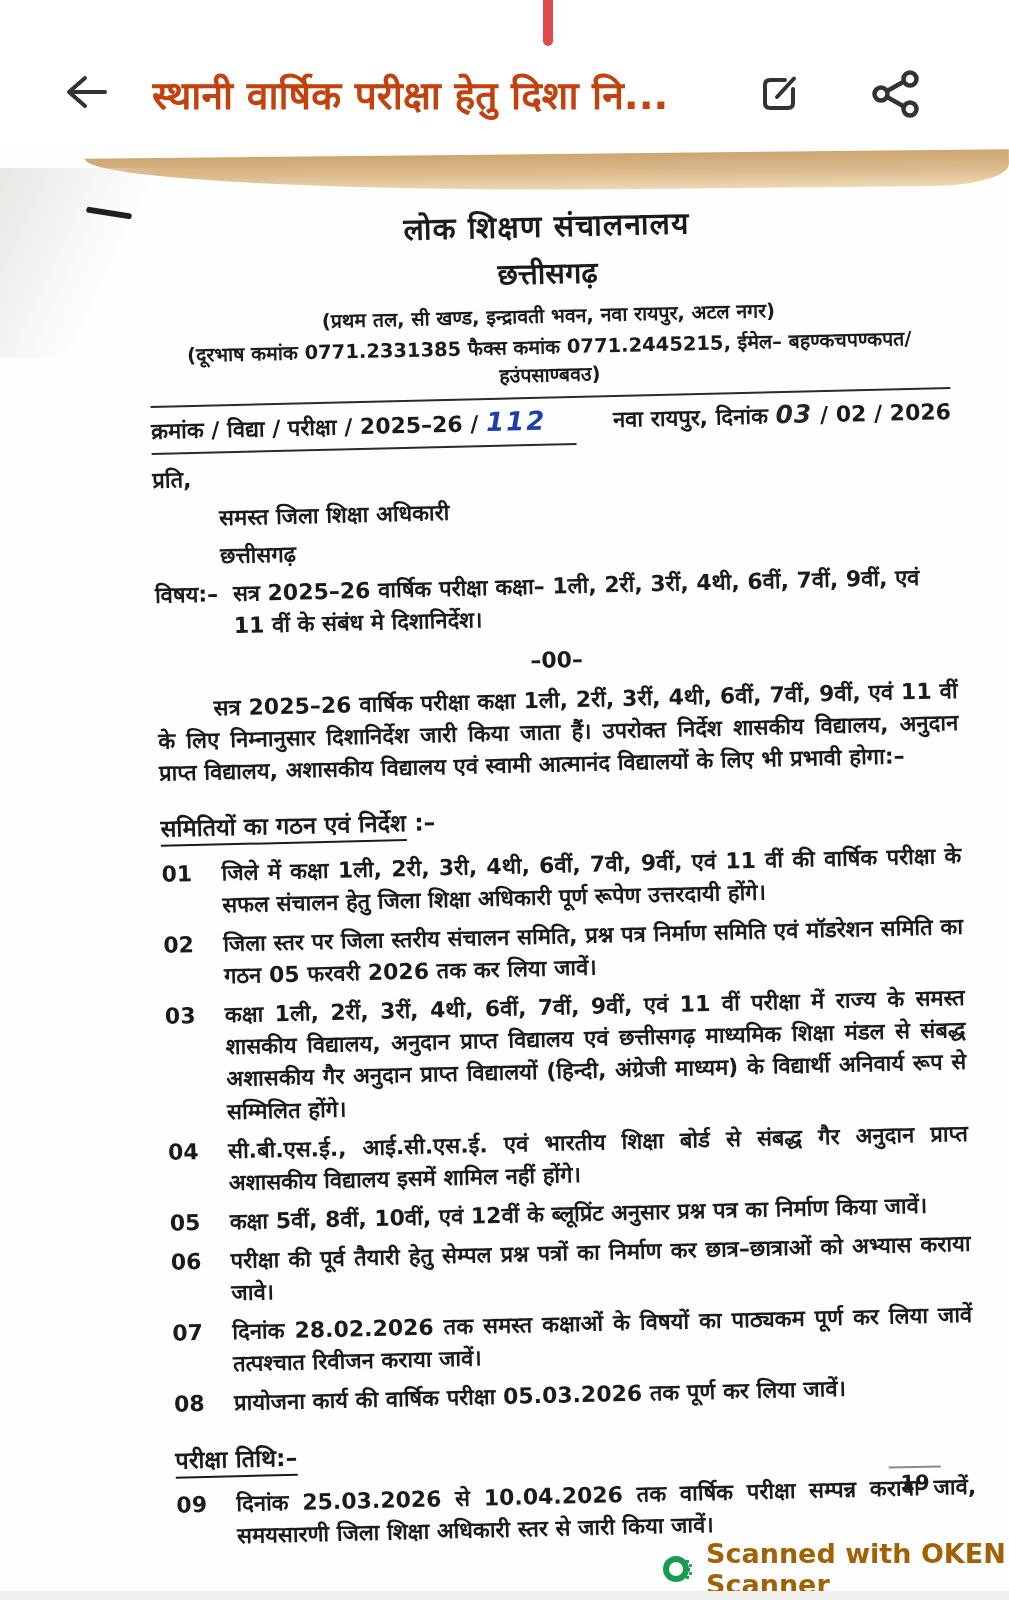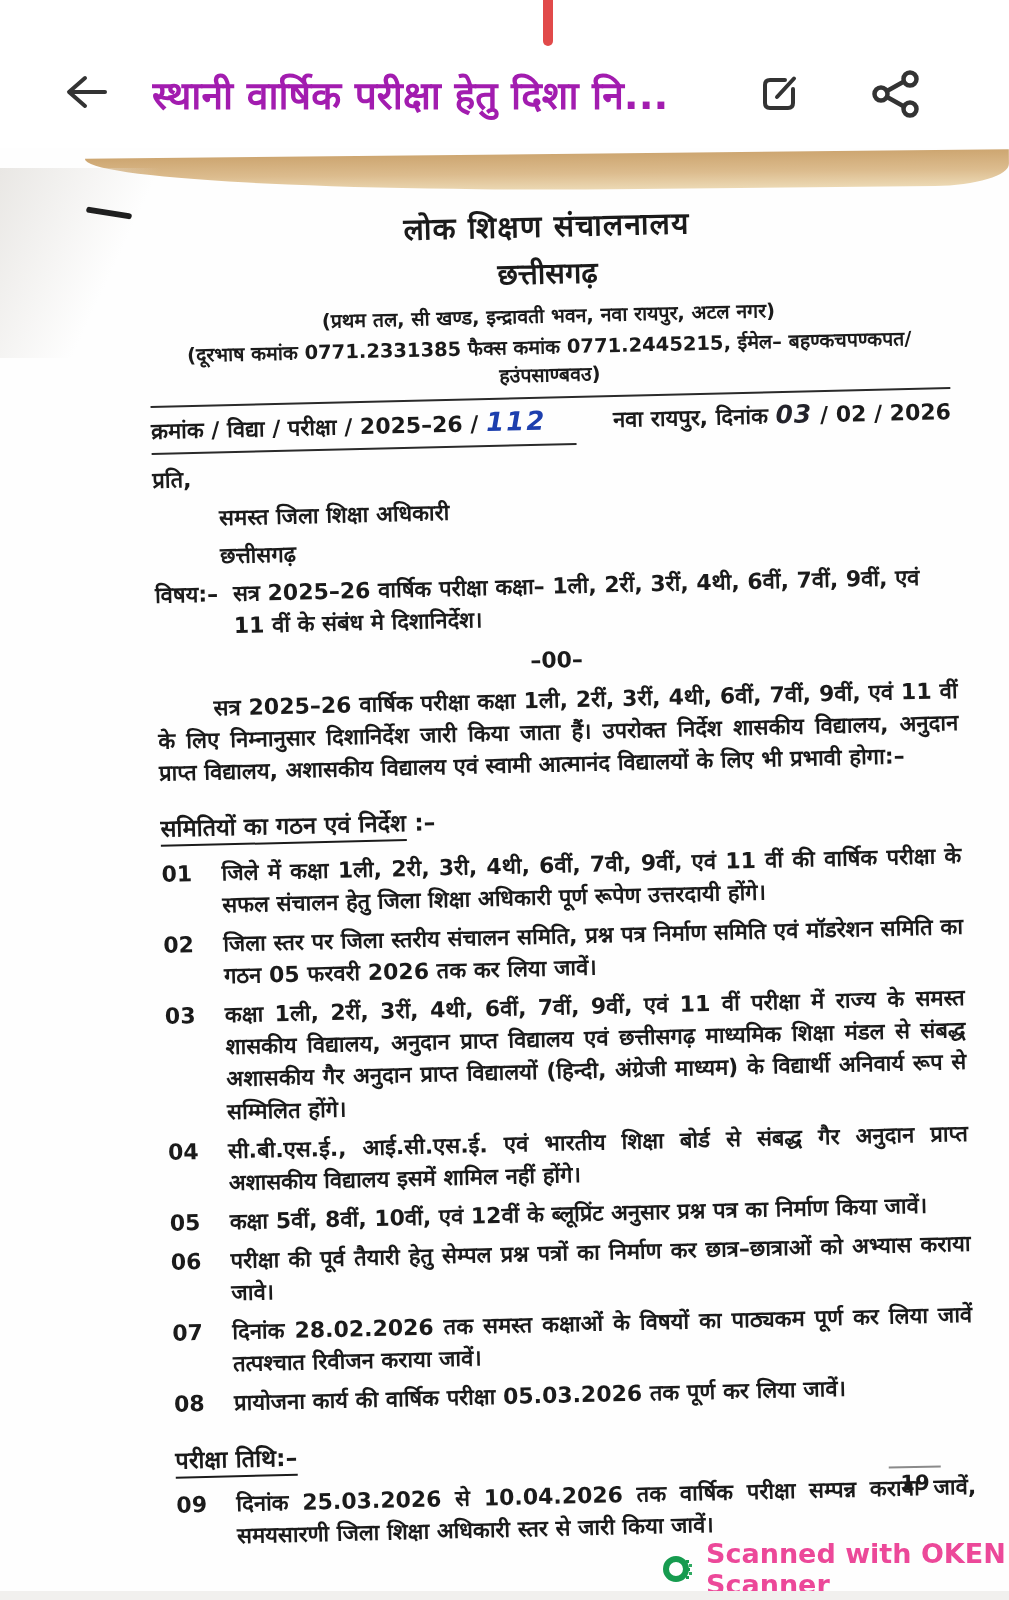--- a/index.html
+++ b/index.html
@@ -7,21 +7,21 @@
     width:1009px;height:1600px;position:relative;overflow:hidden;
     background:#ffffff;
     font-family:"DejaVu Sans","Liberation Sans",sans-serif;
   }
   
   .appbar{position:absolute;left:0;top:0;width:1009px;height:150px;background:#ffffff;}
   .red-caret{position:absolute;left:543px;top:0;width:10px;height:46px;background:#e14a4a;border-radius:0 0 5px 5px;}
   .back-btn{position:absolute;left:60px;top:68px;width:52px;height:48px;display:flex;align-items:center;justify-content:center;cursor:pointer;}
   .appbar-title{
     position:absolute;left:152px;top:58px;width:560px;height:70px;
-    font-size:39px;font-weight:600;color:#a21caf;white-space:nowrap;overflow:hidden;
+    font-size:39px;font-weight:600;color:#c2410c;white-space:nowrap;overflow:hidden;
     display:flex;align-items:center;
   }
   .icon-btn{position:absolute;top:66px;width:56px;height:56px;display:flex;align-items:center;justify-content:center;cursor:pointer;}
   .edit-btn{left:752px;}
   .share-btn{left:868px;}
   
   .doc-page{position:absolute;left:0;top:148px;width:1009px;height:1452px;background:#fefefe;}
   .scan-band{
     position:absolute;left:85px;top:6px;width:924px;height:36px;
     background:linear-gradient(180deg,#cda671 0%,#dcbc8e 55%,#ecd9b4 100%);
@@ -60,21 +60,21 @@
   .doc-item{display:grid;grid-template-columns:60px 1fr;margin-bottom:7px;}
   .item-num{font-weight:600;}
   .item-text{text-align:justify;font-weight:600;}
   .item-text .b{font-weight:800;}
   
   .page-num-wrap{position:absolute;left:870px;top:1318px;width:90px;text-align:center;transform:rotate(-1deg);}
   .page-num-line{width:52px;height:2px;background:#8a8a8a;margin:0 auto 3px auto;}
   .page-num{font-size:21px;font-weight:700;color:#1b1b1b;}
   
   .oken{position:absolute;left:660px;top:1538px;display:flex;align-items:center;gap:12px;}
-  .oken-text{font-size:27px;font-weight:600;color:#ec4899;}
+  .oken-text{font-size:27px;font-weight:600;color:#a16207;}
   .bottom-bar{position:absolute;left:0;bottom:0;width:1009px;height:9px;background:#f1f0ee;}
   svg{display:block;}
 </style>
 </head>
 <body>
 
 <div class="appbar">
   <div class="red-caret"></div>
 
   <div class="back-btn">

